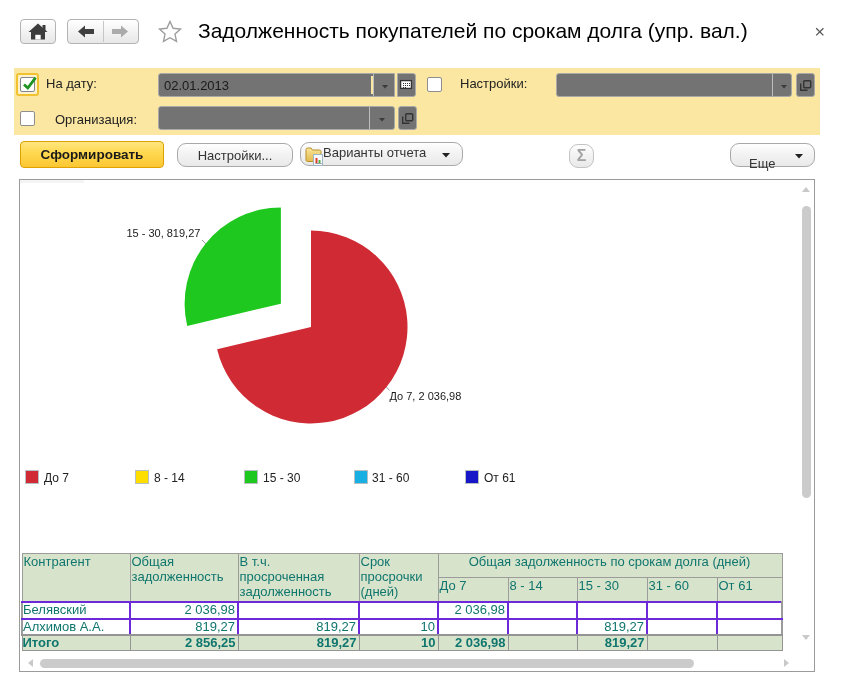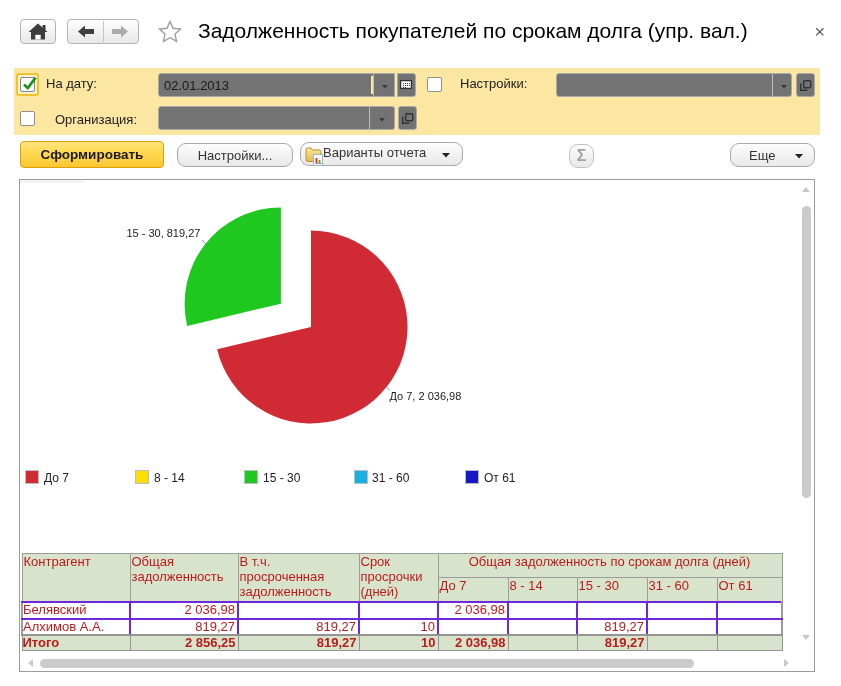--- a/index.html
+++ b/index.html
@@ -131,21 +131,21 @@
     <rect x="13.5" y="15" width="2" height="3" fill="#52b043"></rect>
     <rect x="10.3" y="18.2" width="6.4" height="0.8" fill="#888"></rect>
   </svg>
   <span style="position:absolute;left:22px;top:2px;text-align:right;">Варианты отчета</span>
   <svg width="8" height="5" viewBox="0 0 8 5" style="position:absolute;left:141px;top:10px;">
       <path d="M0 0 L8 0 L4 4.5 Z" fill="#222"></path>
     </svg>
 </div>
 <div class="gbtn" style="left:569px;top:144px;width:25px;height:24px;border-color:#c3c3c3;color:#a2a2a2;font-size:16px;font-weight:bold;">Σ</div>
 <div class="gbtn" style="left:730px;top:143px;width:85px;height:24px;">
-  <span style="position:absolute;left:18px;top:4px;">Еще</span>
+  <span style="position:absolute;left:18px;top:12px;">Еще</span>
   <svg width="8" height="5" viewBox="0 0 8 5" style="position:absolute;left:64px;top:10px;">
       <path d="M0 0 L8 0 L4 4.5 Z" fill="#222"></path>
     </svg>
 </div>
 
 <div class="abs" style="left:19px;top:179px;width:796px;height:493px;border:1px solid #9b9b9b;background:#fff;"></div>
 
 <div class="abs" style="left:20px;top:180px;width:64px;height:3px;background:#f4f4f4;"></div>
 
 <svg width="480" height="300" viewBox="0 0 480 300" style="position:absolute;left:20px;top:180px;">
@@ -161,21 +161,21 @@
 <div class="lbl" style="left:44px;top:471px;font-size:12px;">До 7</div>
 <div class="abs" style="left:135px;top:470px;width:14px;height:14px;background:#fede00;border:1px solid #b7bfc2;"></div>
 <div class="lbl" style="left:154px;top:471px;font-size:12px;">8 - 14</div>
 <div class="abs" style="left:244px;top:470px;width:14px;height:14px;background:#1ec81e;border:1px solid #b7bfc2;"></div>
 <div class="lbl" style="left:263px;top:471px;font-size:12px;">15 - 30</div>
 <div class="abs" style="left:354px;top:470px;width:14px;height:14px;background:#18afe2;border:1px solid #b7bfc2;"></div>
 <div class="lbl" style="left:372px;top:471px;font-size:12px;">31 - 60</div>
 <div class="abs" style="left:465px;top:470px;width:14px;height:14px;background:#1717c8;border:1px solid #b7bfc2;"></div>
 <div class="lbl" style="left:484px;top:471px;font-size:12px;">От 61</div>
 
-<table style="position:absolute;left:21px;top:553px;border-collapse:collapse;table-layout:fixed;font-size:13px;color:#b91c1c;" cellspacing="0">
+<table style="position:absolute;left:21px;top:553px;border-collapse:collapse;table-layout:fixed;font-size:13px;color:#0f766e;" cellspacing="0">
   <colgroup>
     <col style="width:108px">
       <col style="width:108px">
       <col style="width:121px">
       <col style="width:79px">
     <col style="width:70px">
       <col style="width:69px">
       <col style="width:70px">
       <col style="width:70px">
       <col style="width:65px">

